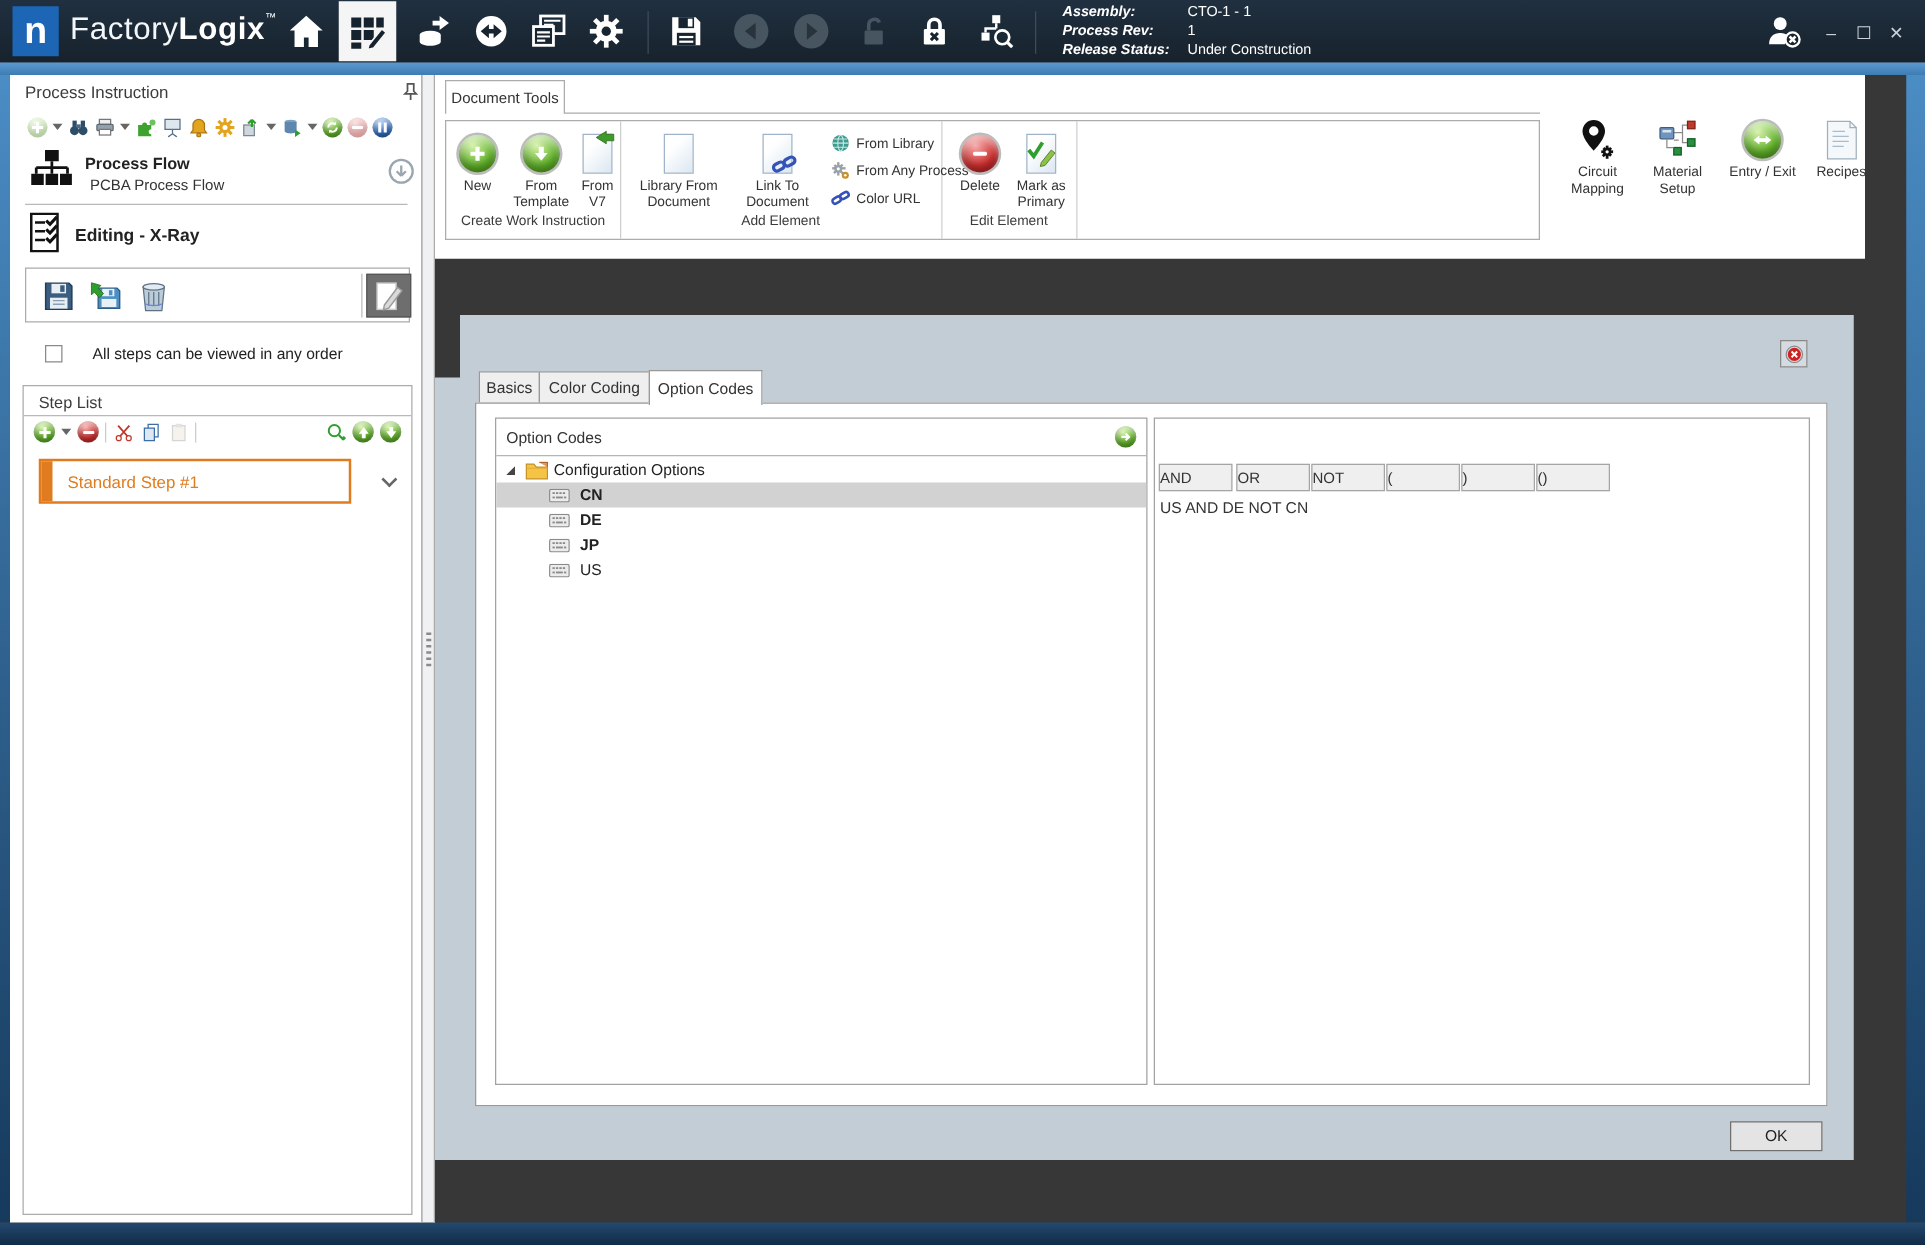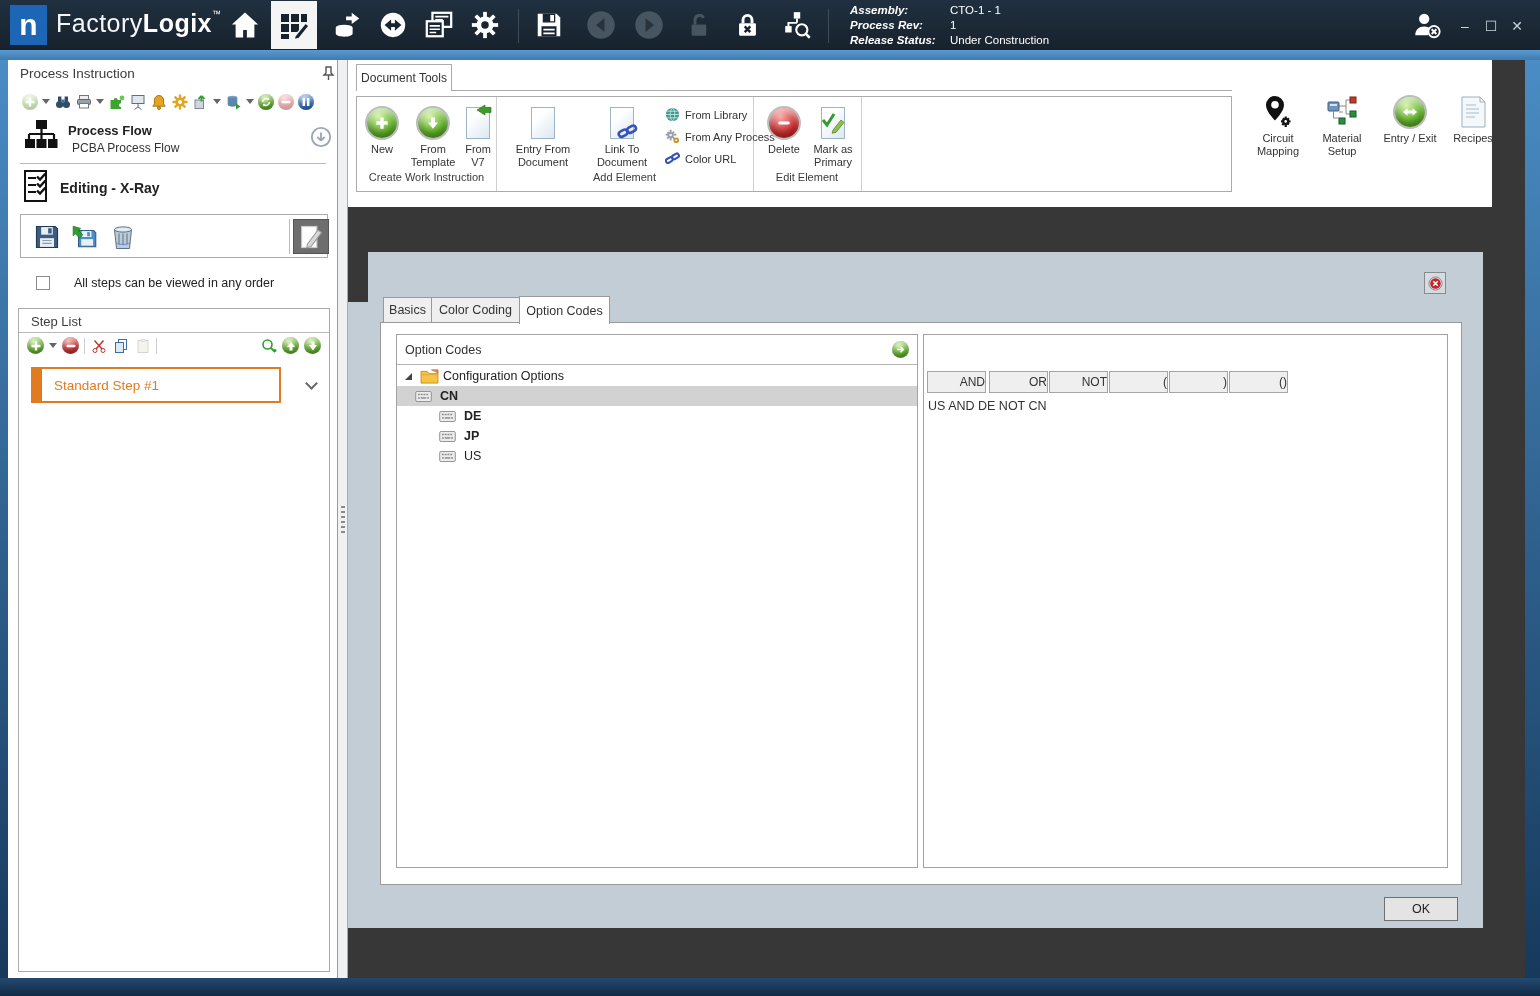--- a/index.html
+++ b/index.html
@@ -107,21 +107,21 @@
     display:flex; align-items:center; justify-content:center; font-size:12.5px; color:#333; }
   .tab.active { top:44px; height:28px; background:#fff; border-bottom:none; z-index:3; }
   #dcontent { left:32px; top:70px; width:1082px; height:563px; background:#fff; border:1px solid #999; z-index:2; }
   .subpanel { top:11px; height:534px; background:#fff; border:1px solid #a2a2a2; }
   .sphead { left:0; top:0; right:0; height:30px; border-bottom:1px solid #b5b5b5;
     display:flex; align-items:center; padding:0 8px; font-size:12.5px; color:#333; }
   .treerow { display:flex; align-items:center; height:20px; font-size:12.5px; color:#222; }
   .treerow.sel { background:#d2d2d2; }
   .kbico { width:17px; height:11px; }
   .opbtn { top:36px; width:59px; height:22px; background:#efefef; border:1px solid #a5a5a5;
-    display:flex; align-items:center; justify-content:flex-end; font-size:12px; color:#333; }
+    display:flex; align-items:center; justify-content:flex-start; font-size:12px; color:#333; }
   .expr { left:4px; top:64px; font-size:12.5px; color:#333; }
   #okbtn { left:1036px; top:645px; width:74px; height:24px; background:#e4e4e4;
     border:1px solid #707070; display:flex; align-items:center; justify-content:center;
     font-size:12.5px; color:#222; }
   .darkbtn { width:28px; height:22px; background:#6b6b6b; border:1px solid #555;
     display:flex; align-items:center; justify-content:center; }
   .expander { width:0; height:0; border-right:7px solid #444; border-top:7px solid transparent; }
 </style>
 </head>
 <body>
@@ -546,21 +546,21 @@
               </svg>
             </span>
           </span>
         <span>From V7</span>
       </div>
 
       <div class="abs ritem" style="left:146px; top:8px; width:80px">
         <span class="ic">
             <span class="sheet"></span>
           </span>
-        <span>Entry From Document</span>
+        <span>Library From Document</span>
       </div>
       <div class="abs ritem" style="left:228px; top:8px; width:74px">
         <span class="ic">
             <span class="sheet">
               <svg width="22" height="16" viewBox="0 0 22 16" style="position:absolute; right:-6px; bottom:-2px">
                 <g fill="none" stroke="#3552b8" stroke-width="2.6">
                   <rect x="1.5" y="6.5" width="9" height="5.5" rx="2.7" transform="rotate(-28 6 9)"></rect>
                   <rect x="10" y="2.5" width="9" height="5.5" rx="2.7" transform="rotate(-28 14.5 5)"></rect>
                 </g>
               </svg>
@@ -727,21 +727,21 @@
         <div class="abs" style="left:0; top:31px; right:0">
           <div class="treerow" style="padding-left:8px">
             <span class="expander"></span>
             <svg width="19" height="15" viewBox="0 0 20 16" style="margin:0 4px 0 8px">
                 <path d="M1 2.5h6.5l2 2.5H19v10H1z" fill="#f6c445" stroke="#c58f1f"></path>
                 <path d="M12 1h7v4" fill="#e8935a" stroke="#b5622c"></path>
                 <path d="M1 6h18" stroke="#e2a93a"></path>
               </svg>
             <span>Configuration Options</span>
           </div>
-          <div class="treerow sel" style="padding-left:18px">
+          <div class="treerow sel" style="padding-left:42px">
             <svg class="kbico" viewBox="0 0 18 12">
                 <rect x=".5" y=".5" width="17" height="11" rx="1.5" fill="#ececec" stroke="#8a8a8a"></rect>
                 <g fill="#8a8a8a">
                   <rect x="3" y="3" width="2" height="1.6"></rect>
                   <rect x="6" y="3" width="2" height="1.6"></rect>
                   <rect x="9" y="3" width="2" height="1.6"></rect>
                   <rect x="12" y="3" width="2" height="1.6"></rect>
                   <rect x="3" y="6.8" width="2" height="1.6"></rect>
                   <rect x="6" y="6.8" width="6" height="1.6"></rect>
                   <rect x="13" y="6.8" width="2" height="1.6"></rect>

